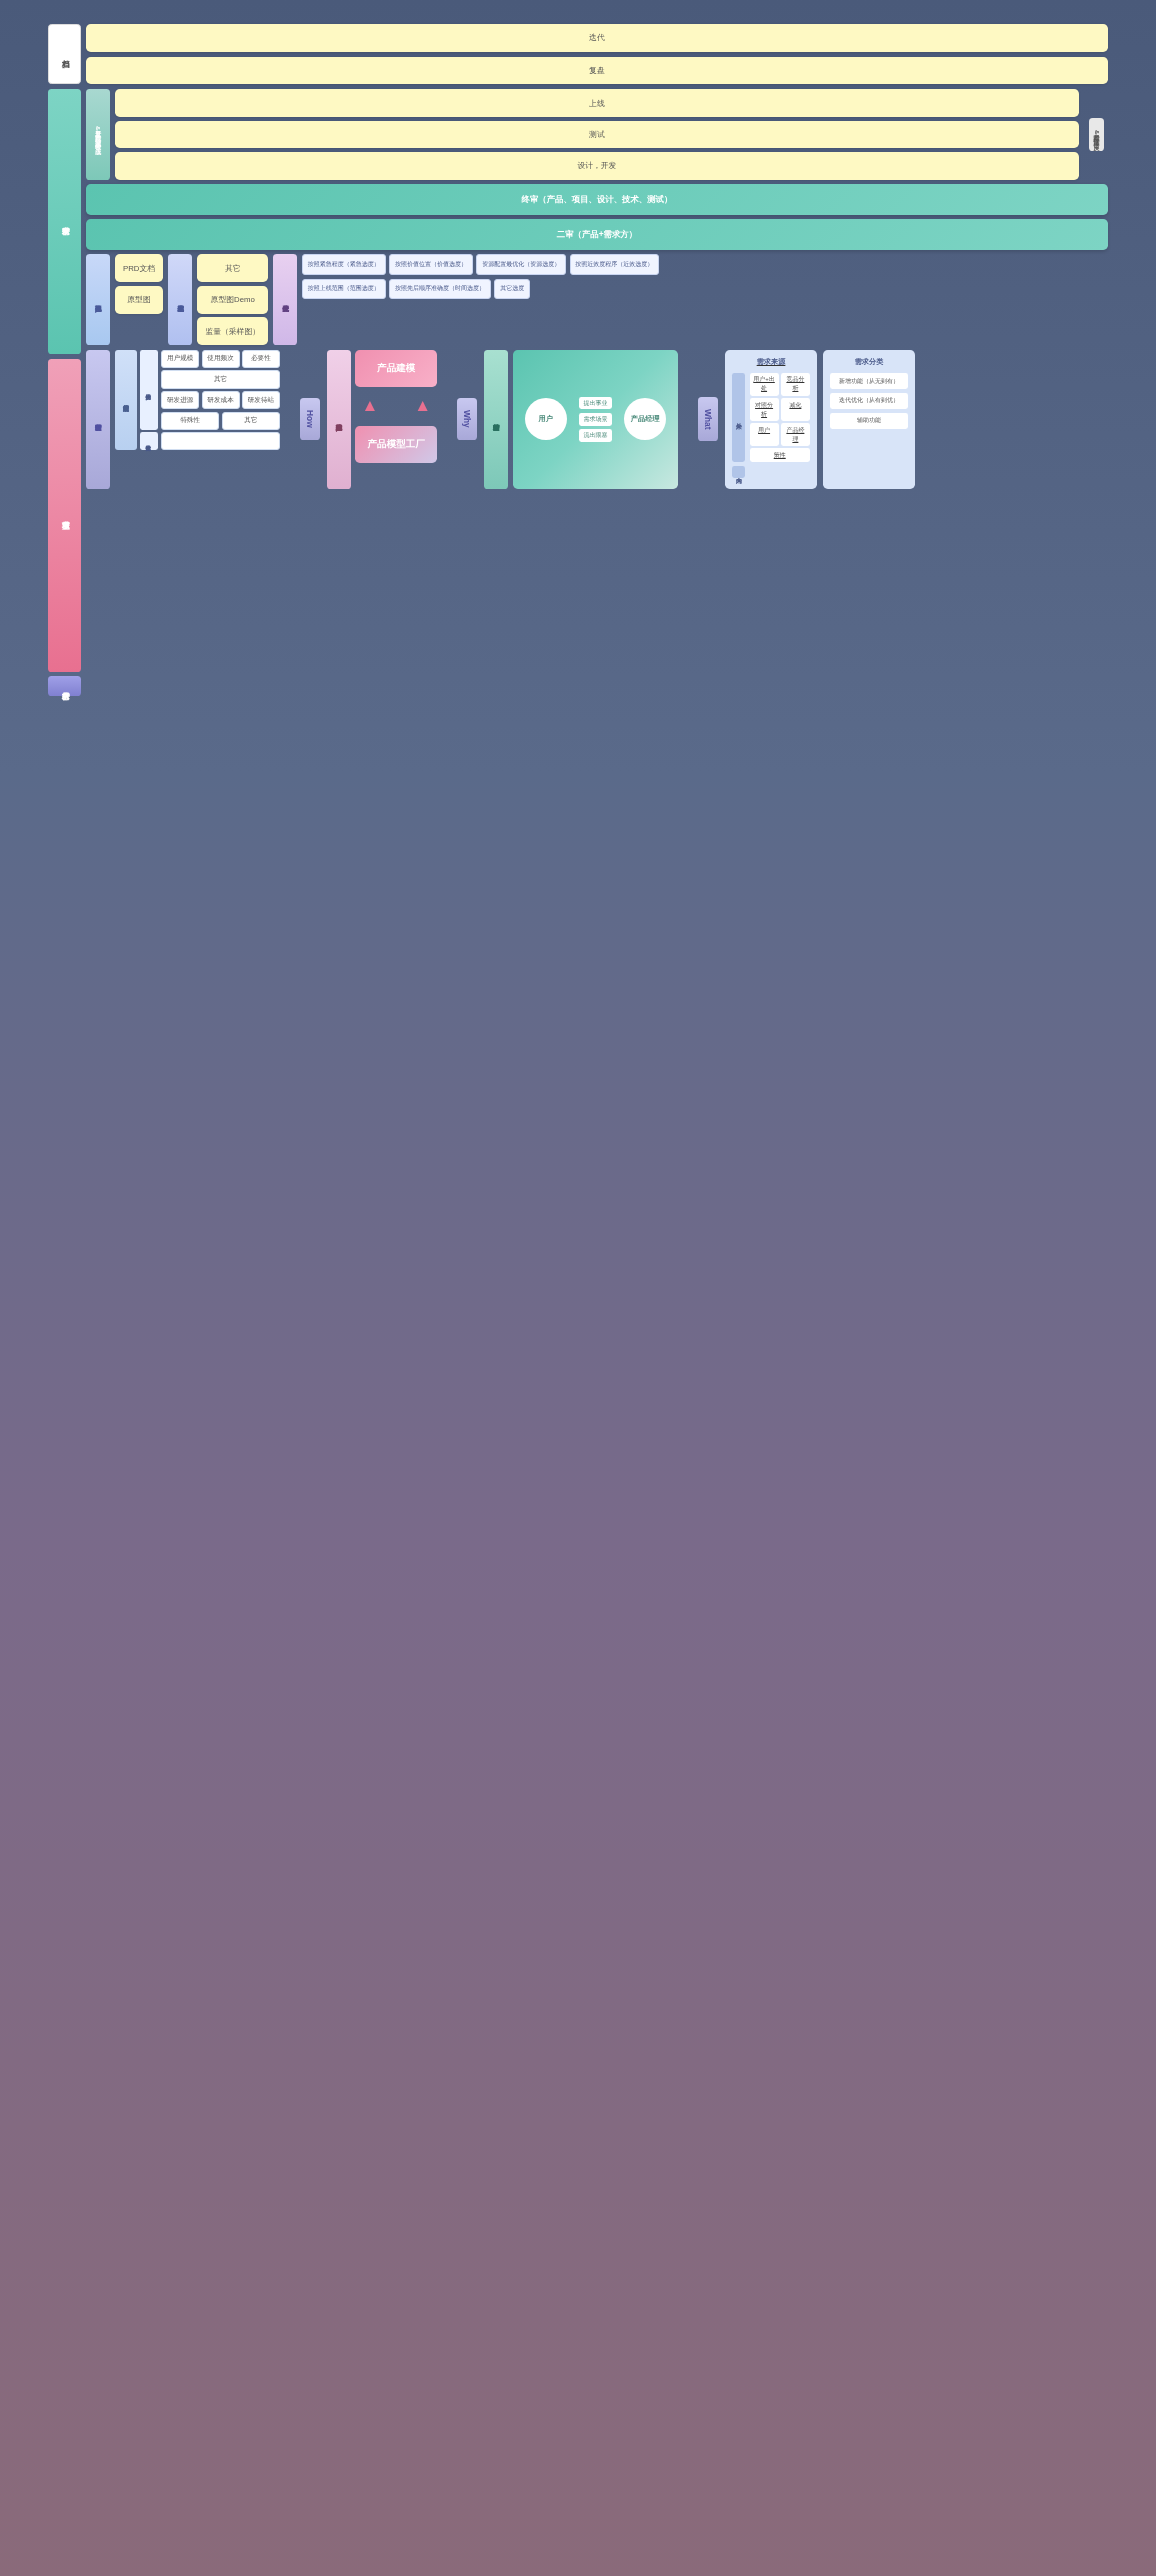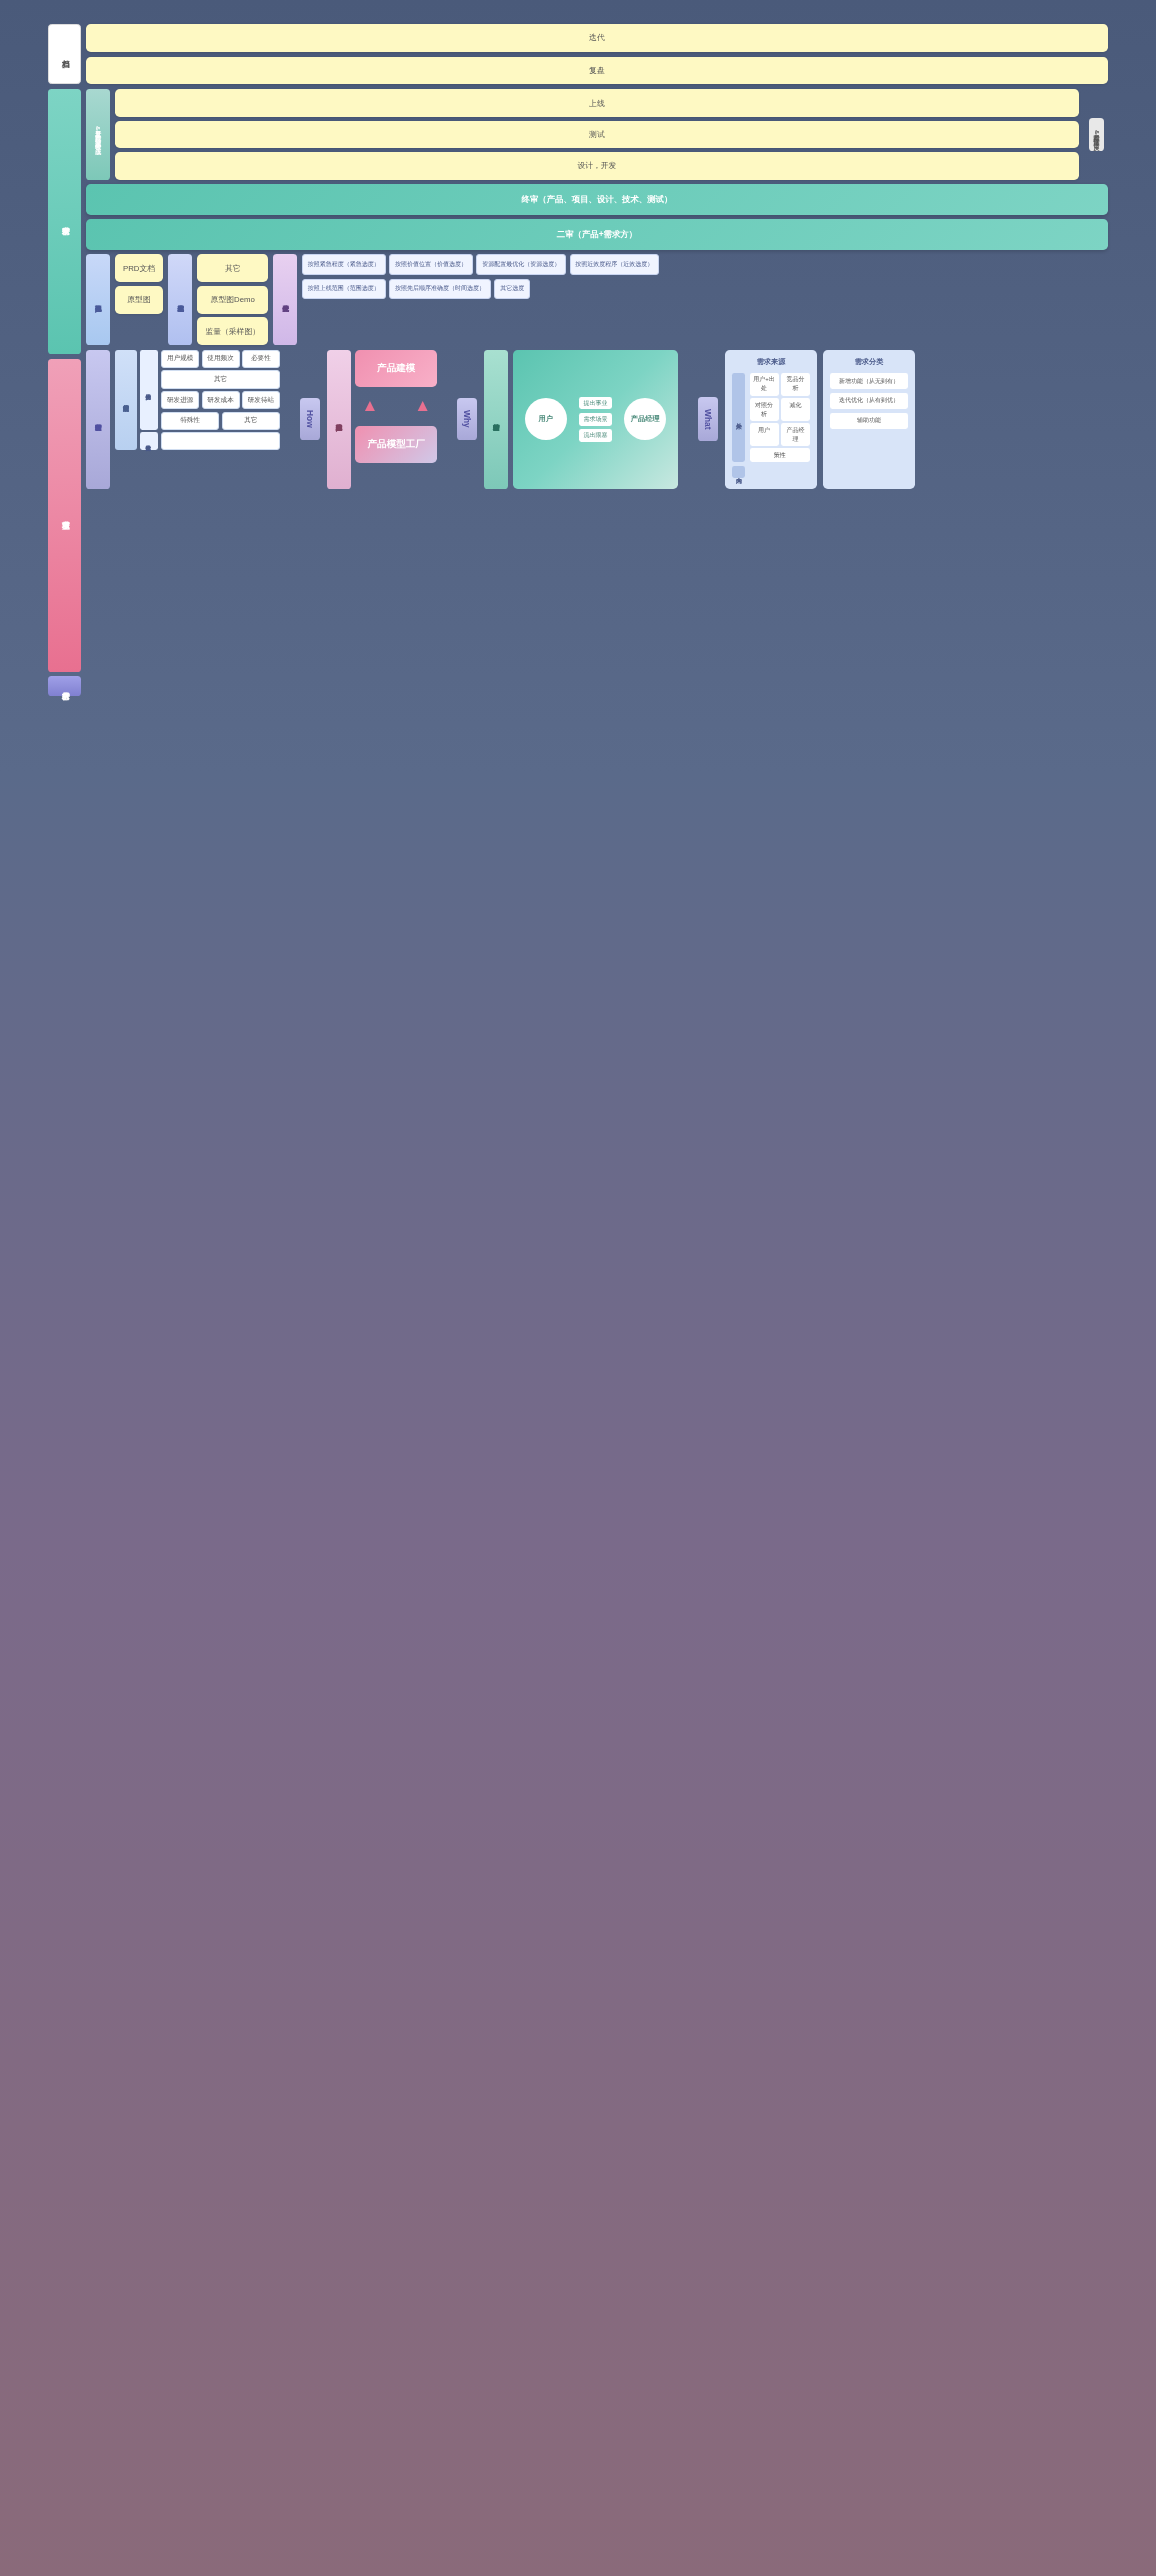--- a/index.html
+++ b/index.html
@@ -181,20 +181,21 @@
       font-size: 6px;
       color: #4a8a7a;
       text-align: center;
     }
 
     .source-box {
       flex: 1;
       background: #d8e4f8;
       border-radius: 4.8px;
       padding: 7.2px;
+      text-decoration: underline;
     }
 
     .source-title {
       text-align: center;
       font-size: 7.2px;
       font-weight: bold;
       color: #4a5a8a;
       margin-bottom: 6px;
     }
 

